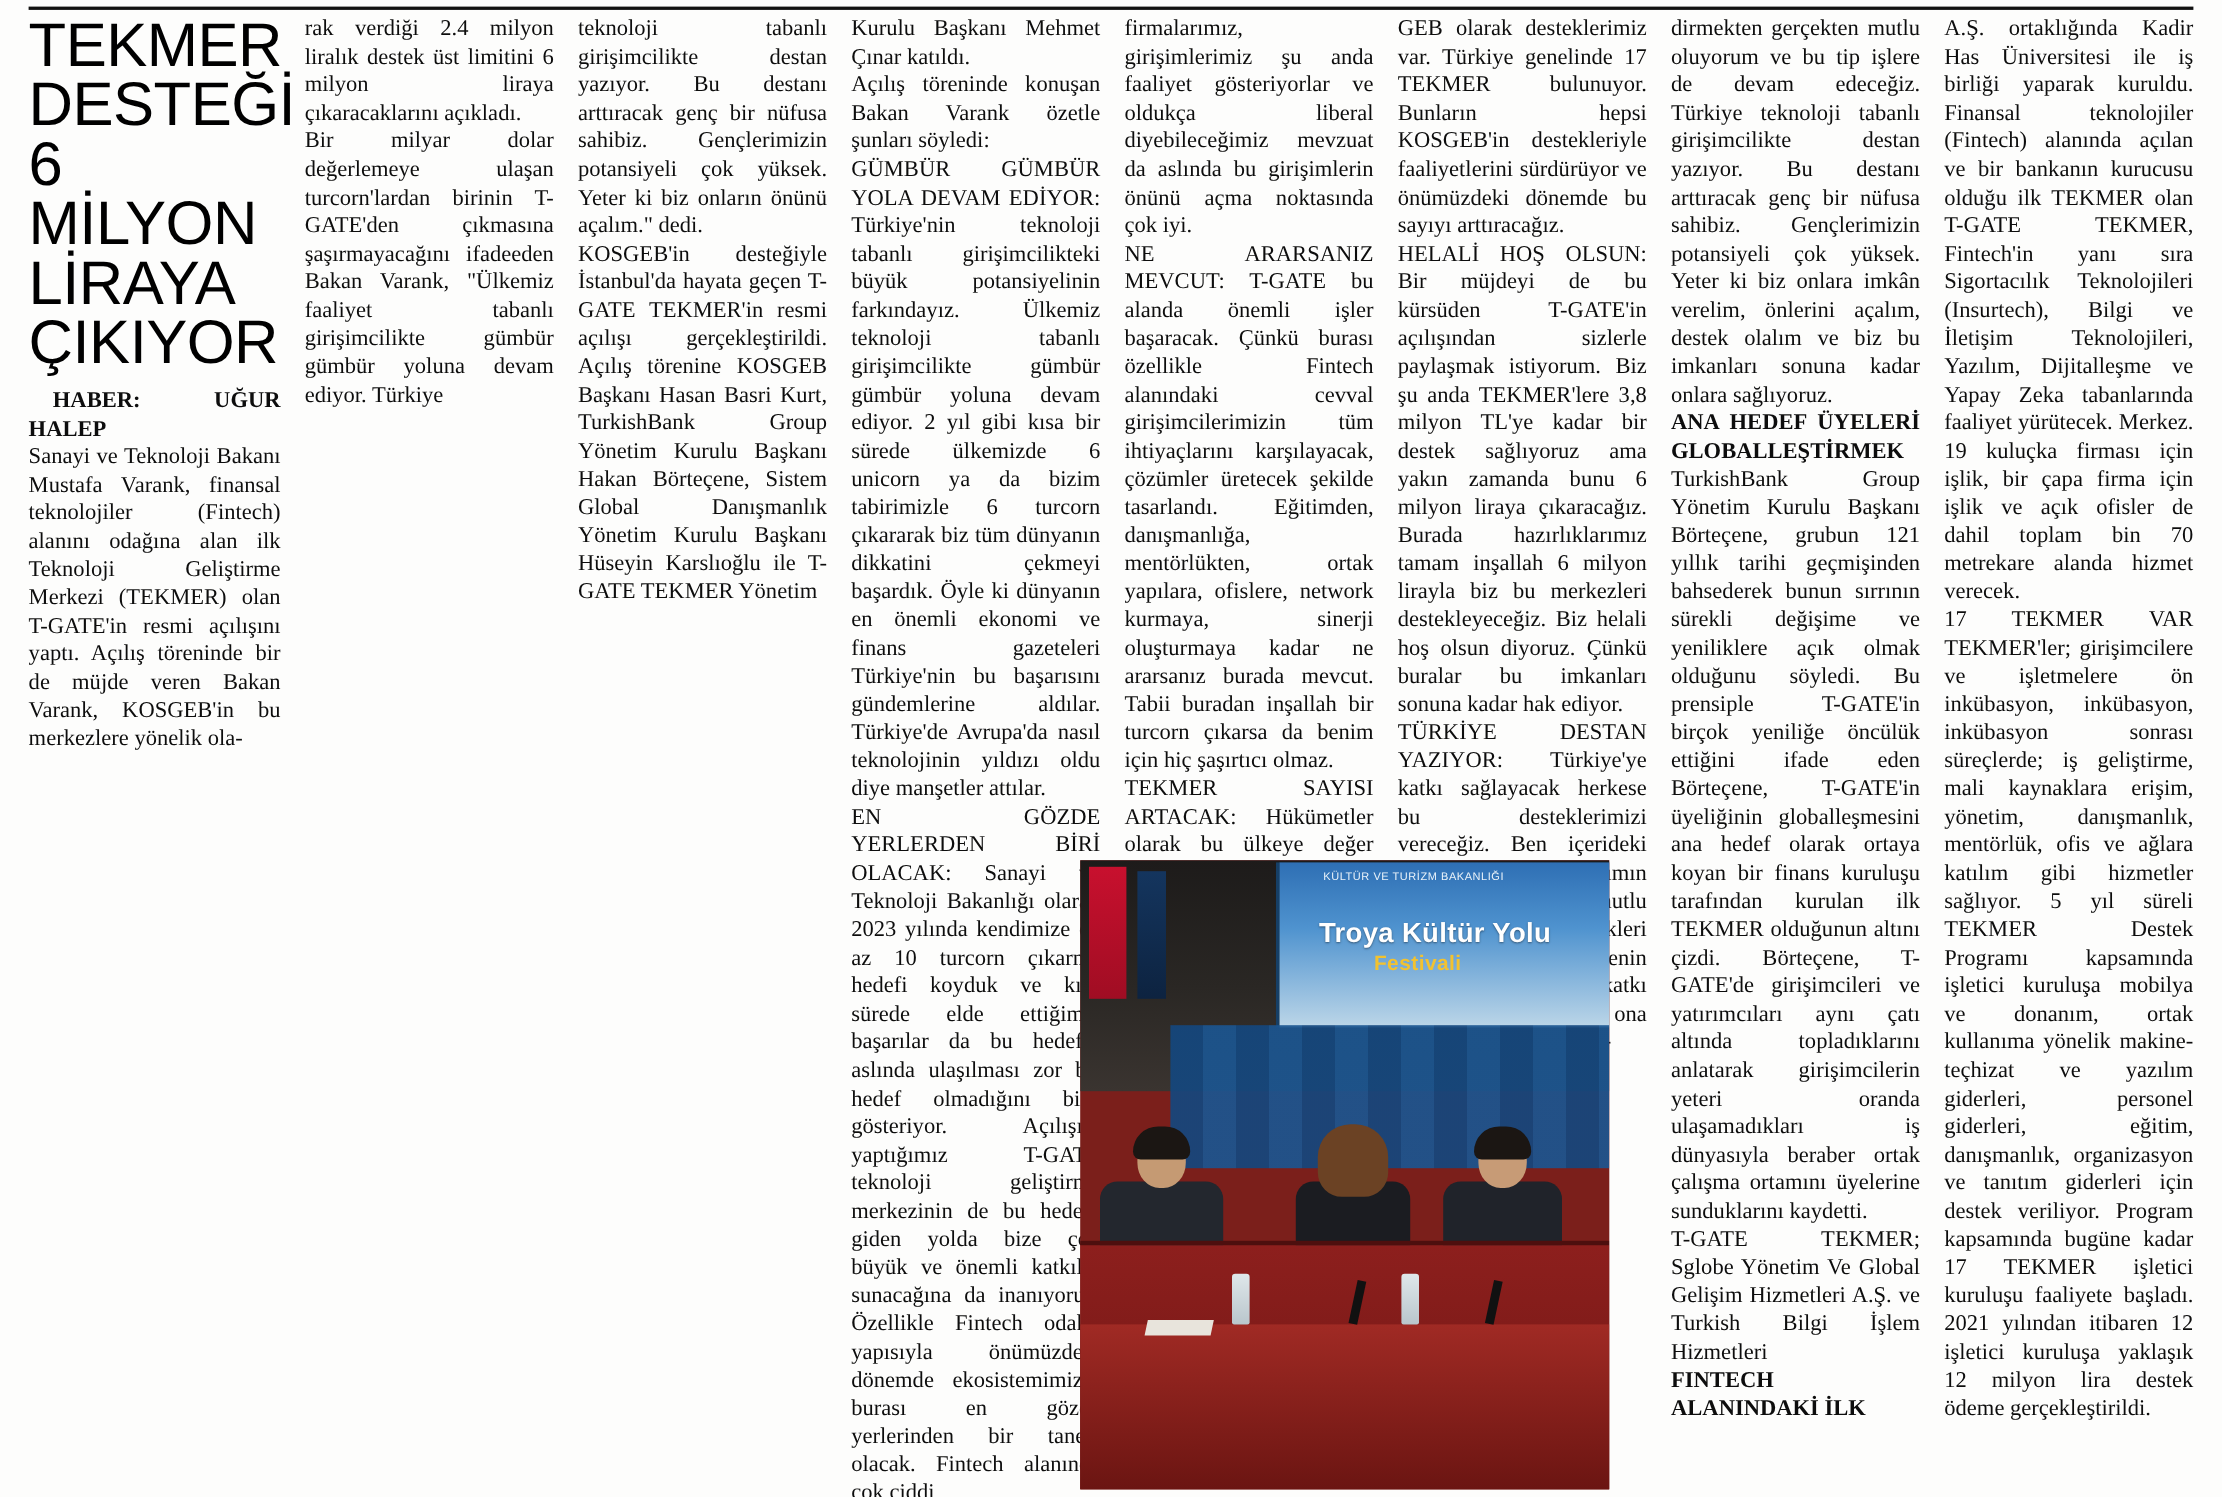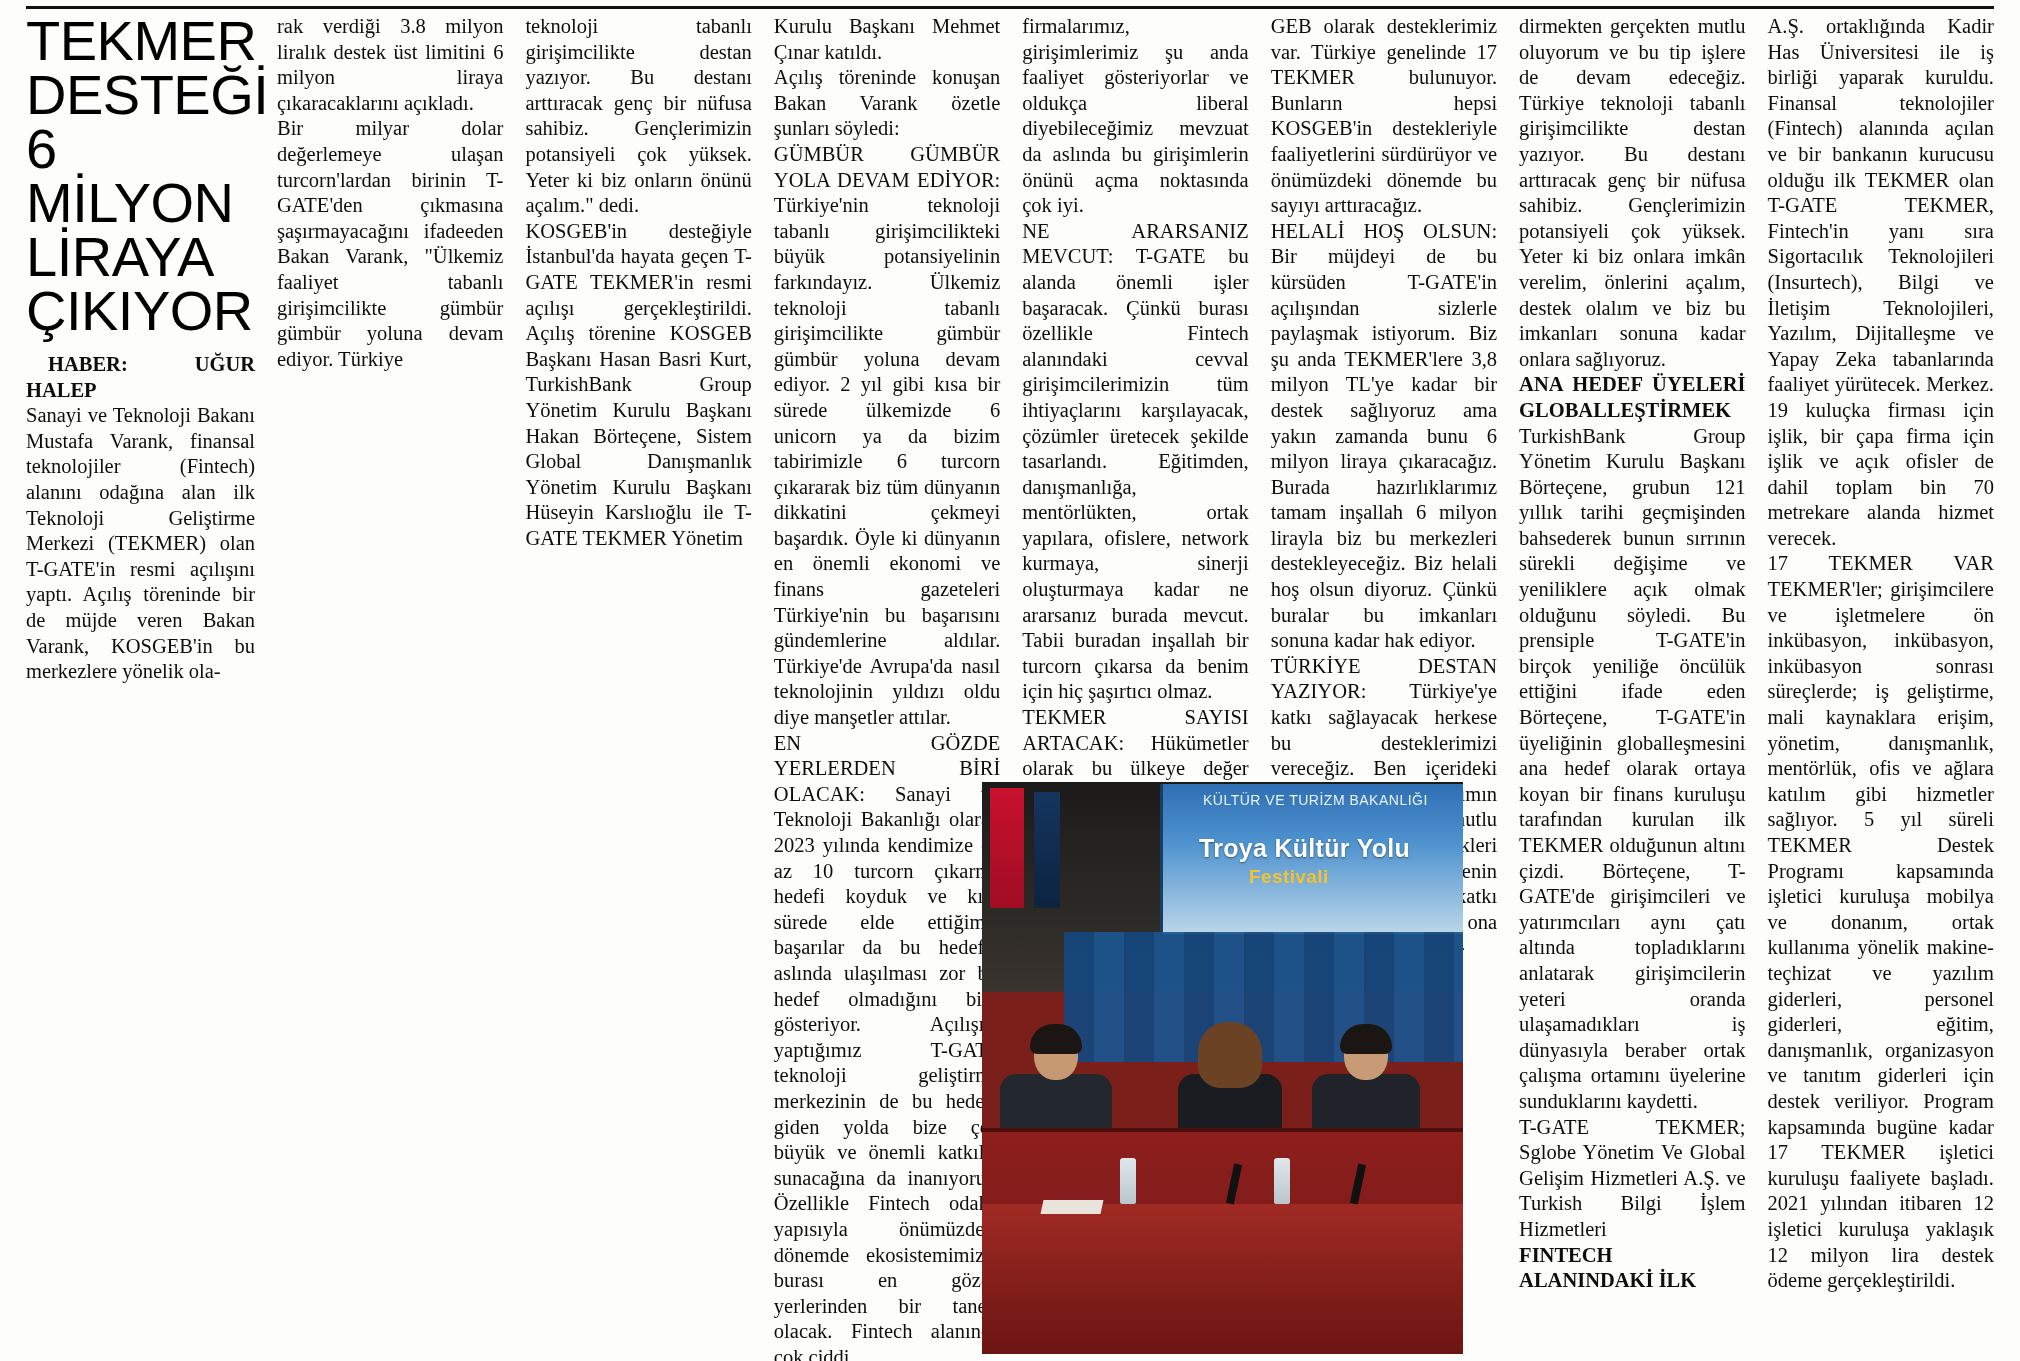--- a/index.html
+++ b/index.html
@@ -116,21 +116,21 @@
     font-weight: bold;
     font-size: 19px;
     color: #f2c230;
     letter-spacing: .4px;
     text-align: center;
   }
   .ph-banner-top {
     position: absolute;
     left: 40px; top: 8px;
     font-family: "Liberation Sans", sans-serif;
-    font-size: 14px;
+    font-size: 10px;
     color: #eaf3fa;
     letter-spacing: .5px;
   }
   .ph-flag {
     position: absolute;
     left: 8px; top: 6px; width: 34px; height: 120px;
     background: linear-gradient(180deg,#c8102e 0%, #a00d23 100%);
   }
   .ph-flag2 {
     position: absolute;
@@ -218,21 +218,21 @@
 
   <div class="columns">
 
     <div class="col">
       <h1 class="headline">TEKMER DESTEĞİ 6 MİLYON LİRAYA ÇIKIYOR</h1>
       <p class="byline">HABER: UĞUR HALEP</p>
       <p class="indent">Sanayi ve Teknoloji Bakanı Mustafa Varank, finansal teknolojiler (Fintech) alanını odağına alan ilk Teknoloji Geliştirme Merkezi (TEKMER) olan T-GATE'in resmi açılışını yaptı. Açılış töreninde bir de müjde veren Bakan Varank, KOSGEB'in bu merkezlere yönelik ola-</p>
     </div>
 
     <div class="col">
-      <p>rak verdiği 3.8 milyon liralık destek üst limitini 6 milyon liraya çıkaracaklarını açıkladı.</p>
+      <p>rak verdiği 2.4 milyon liralık destek üst limitini 6 milyon liraya çıkaracaklarını açıkladı.</p>
       <p class="indent">Bir milyar dolar değerlemeye ulaşan turcorn'lardan birinin T-GATE'den çıkmasına şaşırmayacağını ifadeeden Bakan Varank, "Ülkemiz faaliyet tabanlı girişimcilikte gümbür gümbür yoluna devam ediyor. Türkiye</p>
     </div>
 
     <div class="col">
       <p>teknoloji tabanlı girişimcilikte destan yazıyor. Bu destanı arttıracak genç bir nüfusa sahibiz. Gençlerimizin potansiyeli çok yüksek. Yeter ki biz onların önünü açalım." dedi.</p>
       <p class="indent">KOSGEB'in desteğiyle İstanbul'da hayata geçen T-GATE TEKMER'in resmi açılışı gerçekleştirildi. Açılış törenine KOSGEB Başkanı Hasan Basri Kurt, TurkishBank Group Yönetim Kurulu Başkanı Hakan Börteçene, Sistem Global Danışmanlık Yönetim Kurulu Başkanı Hüseyin Karslıoğlu ile T-GATE TEKMER Yönetim</p>
     </div>
 
     <div class="col">
       <p>Kurulu Başkanı Mehmet Çınar katıldı.</p>

